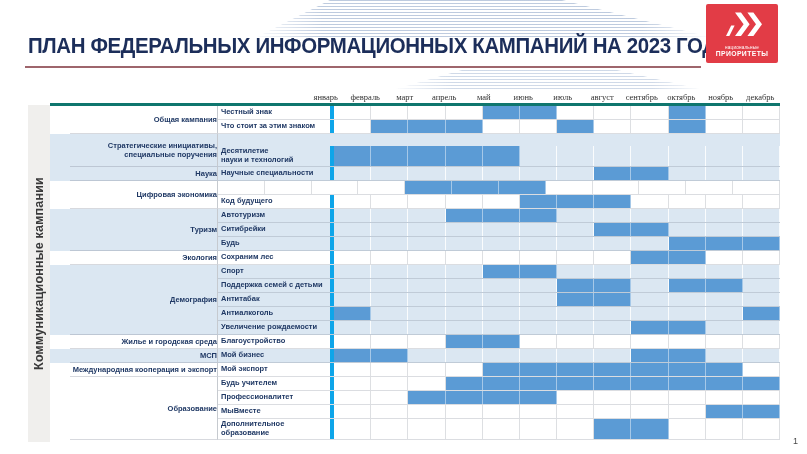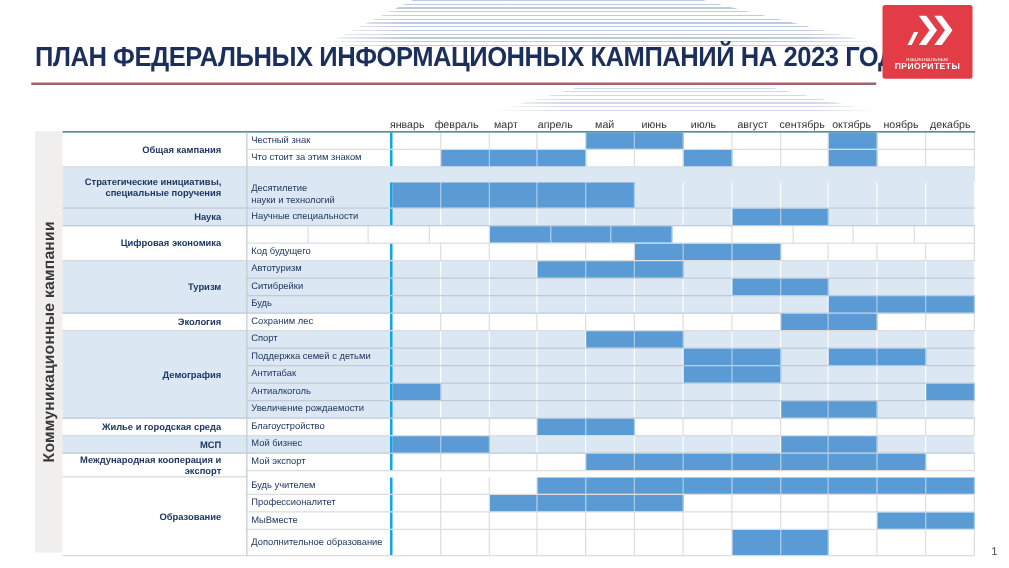--- a/index.html
+++ b/index.html
@@ -50,41 +50,41 @@
   .side-strip{
     position:absolute;left:28px;top:105px;width:22px;height:337px;
     background:#f0efed;display:flex;align-items:center;justify-content:center;
   }
   .side-label{
     writing-mode:vertical-rl;transform:rotate(180deg);
     font-size:12.5px;font-weight:bold;color:#3a3a3a;letter-spacing:.2px;white-space:nowrap;
   }
 
   .table{position:absolute;left:50px;top:93px;width:730px;}
-  .month-header{display:flex;height:13px;box-sizing:border-box;border-bottom:1px solid #0f766e;align-items:flex-end;}
+  .month-header{display:flex;height:13px;box-sizing:border-box;border-bottom:3px solid #0f766e;align-items:flex-end;font-family:Liberation Serif, serif;}
   .mh-spacer{width:256px;flex:none;}
   .mcell{flex:1;text-align:center;font-size:8.5px;color:#333;padding-bottom:1px;white-space:nowrap;}
 
   .group{display:flex;}
   .group.band{background:var(--band);}
   .cat{
-    width:148px;flex:none;box-sizing:border-box;padding:0 20px 0 2px;
+    width:148px;flex:none;box-sizing:border-box;padding:0 0 0 2px;
     display:flex;align-items:center;justify-content:flex-end;
     text-align:right;font-size:7.5px;font-weight:bold;color:var(--navy);
     border-right:1px solid #c6cacf;border-bottom:1px solid rgba(110,120,135,.28);
-    white-space:pre-line;line-height:1.2;
+    white-space:pre-line;line-height:1.2;margin-left:20px;
   }
   .grows{flex:1;min-width:0;}
   .row{display:flex;height:14px;box-sizing:border-box;border-bottom:1px solid rgba(110,120,135,.25);}
   .row.tall{height:21px;}
   .lbl{
     width:116px;flex:none;box-sizing:border-box;padding-left:3px;
     display:flex;align-items:center;
-    font-size:7.5px;font-weight:normal;color:var(--navy);
-    border-right:2px solid #0ea5e9;white-space:pre-line;line-height:1.15;
+    font-size:7.5px;font-weight:bold;color:var(--navy);
+    border-right:4px solid #0ea5e9;white-space:pre-line;line-height:1.15;
   }
   .cells{display:flex;flex:1;min-width:0;}
   .cell{flex:1;box-sizing:border-box;border-right:1px solid rgba(100,110,125,.22);}
   .band .cell{border-right-color:rgba(255,255,255,.85);}
   .cell.on{background:var(--bar);border-right-color:rgba(255,255,255,.45);}
 
   .page-num{position:absolute;left:793px;top:436px;font-size:9px;color:#4a4a4a;}
 </style>
 </head>
 <body>

